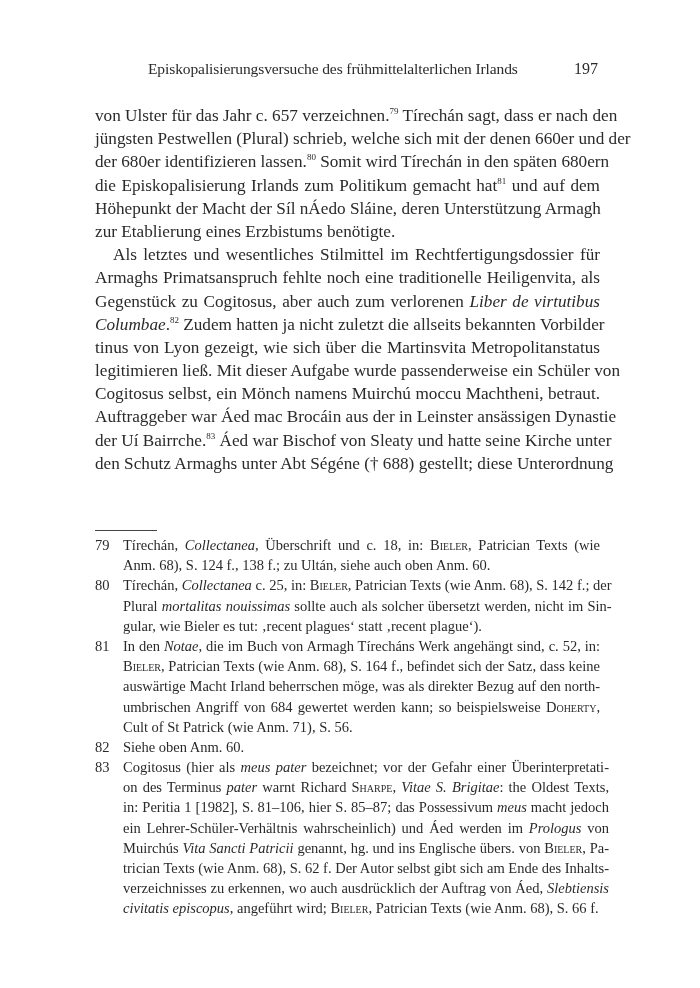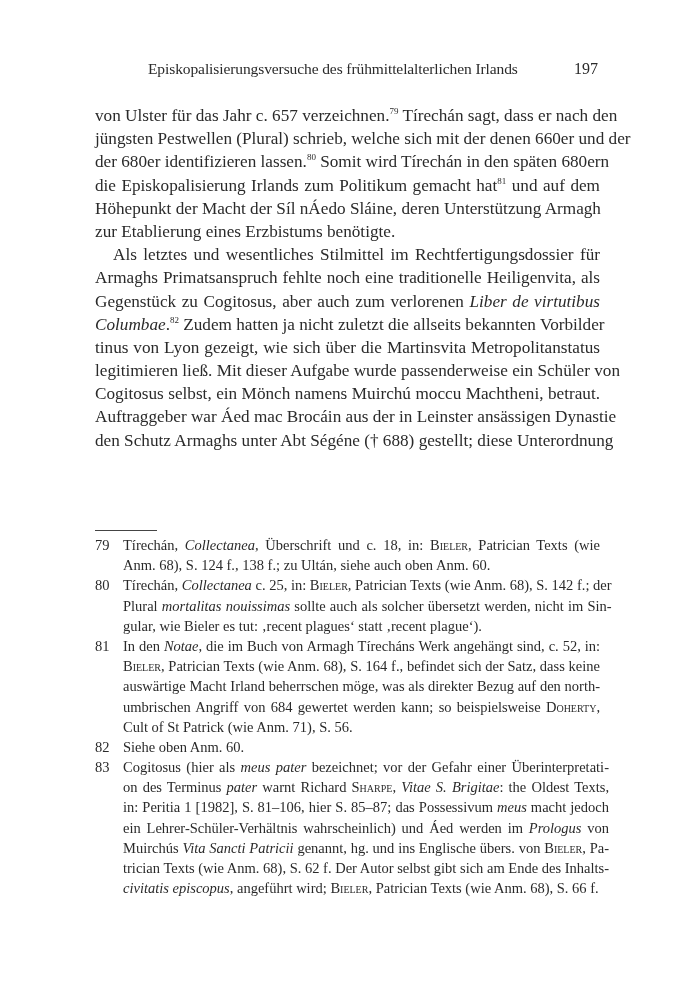--- a/index.html
+++ b/index.html
@@ -36,20 +36,21 @@
     <div class="line">Höhepunkt der Macht der Síl nÁedo Sláine, deren Unterstützung Armagh</div>
     <div class="line last">zur Etablierung eines Erzbistums benötigte.</div>
     <div class="line indent">Als letztes und wesentliches Stilmittel im Rechtfertigungsdossier für</div>
     <div class="line">Armaghs Primatsanspruch fehlte noch eine traditionelle Heiligenvita, als</div>
     <div class="line">Gegenstück zu Cogitosus, aber auch zum verlorenen <i>Liber de virtutibus</i></div>
     <div class="line"><i>Columbae</i>.<sup>82</sup> Zudem hatten ja nicht zuletzt die allseits bekannten Vorbilder</div>
     <div class="line">tinus von Lyon gezeigt, wie sich über die Martinsvita Metropolitanstatus</div>
     <div class="line">legitimieren ließ. Mit dieser Aufgabe wurde passenderweise ein Schüler von</div>
     <div class="line">Cogitosus selbst, ein Mönch namens Muirchú moccu Machtheni, betraut.</div>
     <div class="line">Auftraggeber war Áed mac Brocáin aus der in Leinster ansässigen Dynastie</div>
+    <div class="line">der Uí Bairrche.<sup>83</sup> Áed war Bischof von Sleaty und hatte seine Kirche unter</div>
     <div class="line">den Schutz Armaghs unter Abt Ségéne († 688) gestellt; diese Unterordnung</div>
   </div>
 
 <div class="rule"></div>
 <div class="notes" id="notes">
     <div class="fn">
       <div class="fn-num">79</div>
       <div class="fn-body">
         <div class="fl">Tírechán, <i>Collectanea</i>, Überschrift und c. 18, in: <span class="sc">Bieler</span>, Patrician Texts (wie</div>
         <div class="fl last">Anm. 68), S. 124 f., 138 f.; zu Ultán, siehe auch oben Anm. 60.</div>
@@ -81,16 +82,17 @@
     </div>
     <div class="fn">
       <div class="fn-num">83</div>
       <div class="fn-body">
         <div class="fl">Cogitosus (hier als <i>meus pater</i> bezeichnet; vor der Gefahr einer Überinterpretati-</div>
         <div class="fl">on des Terminus <i>pater</i> warnt Richard <span class="sc">Sharpe</span>, <i>Vitae S. Brigitae</i>: the Oldest Texts,</div>
         <div class="fl">in: Peritia 1 [1982], S. 81–106, hier S. 85–87; das Possessivum <i>meus</i> macht jedoch</div>
         <div class="fl">ein Lehrer-Schüler-Verhältnis wahrscheinlich) und Áed werden im <i>Prologus</i> von</div>
         <div class="fl">Muirchús <i>Vita Sancti Patricii</i> genannt, hg. und ins Englische übers. von <span class="sc">Bieler</span>, Pa-</div>
         <div class="fl">trician Texts (wie Anm. 68), S. 62 f. Der Autor selbst gibt sich am Ende des Inhalts-</div>
+        <div class="fl">verzeichnisses zu erkennen, wo auch ausdrücklich der Auftrag von Áed, <i>Slebtiensis</i></div>
         <div class="fl last"><i>civitatis episcopus</i>, angeführt wird; <span class="sc">Bieler</span>, Patrician Texts (wie Anm. 68), S. 66 f.</div>
       </div>
     </div>
   </div>
 
 </body></html>

